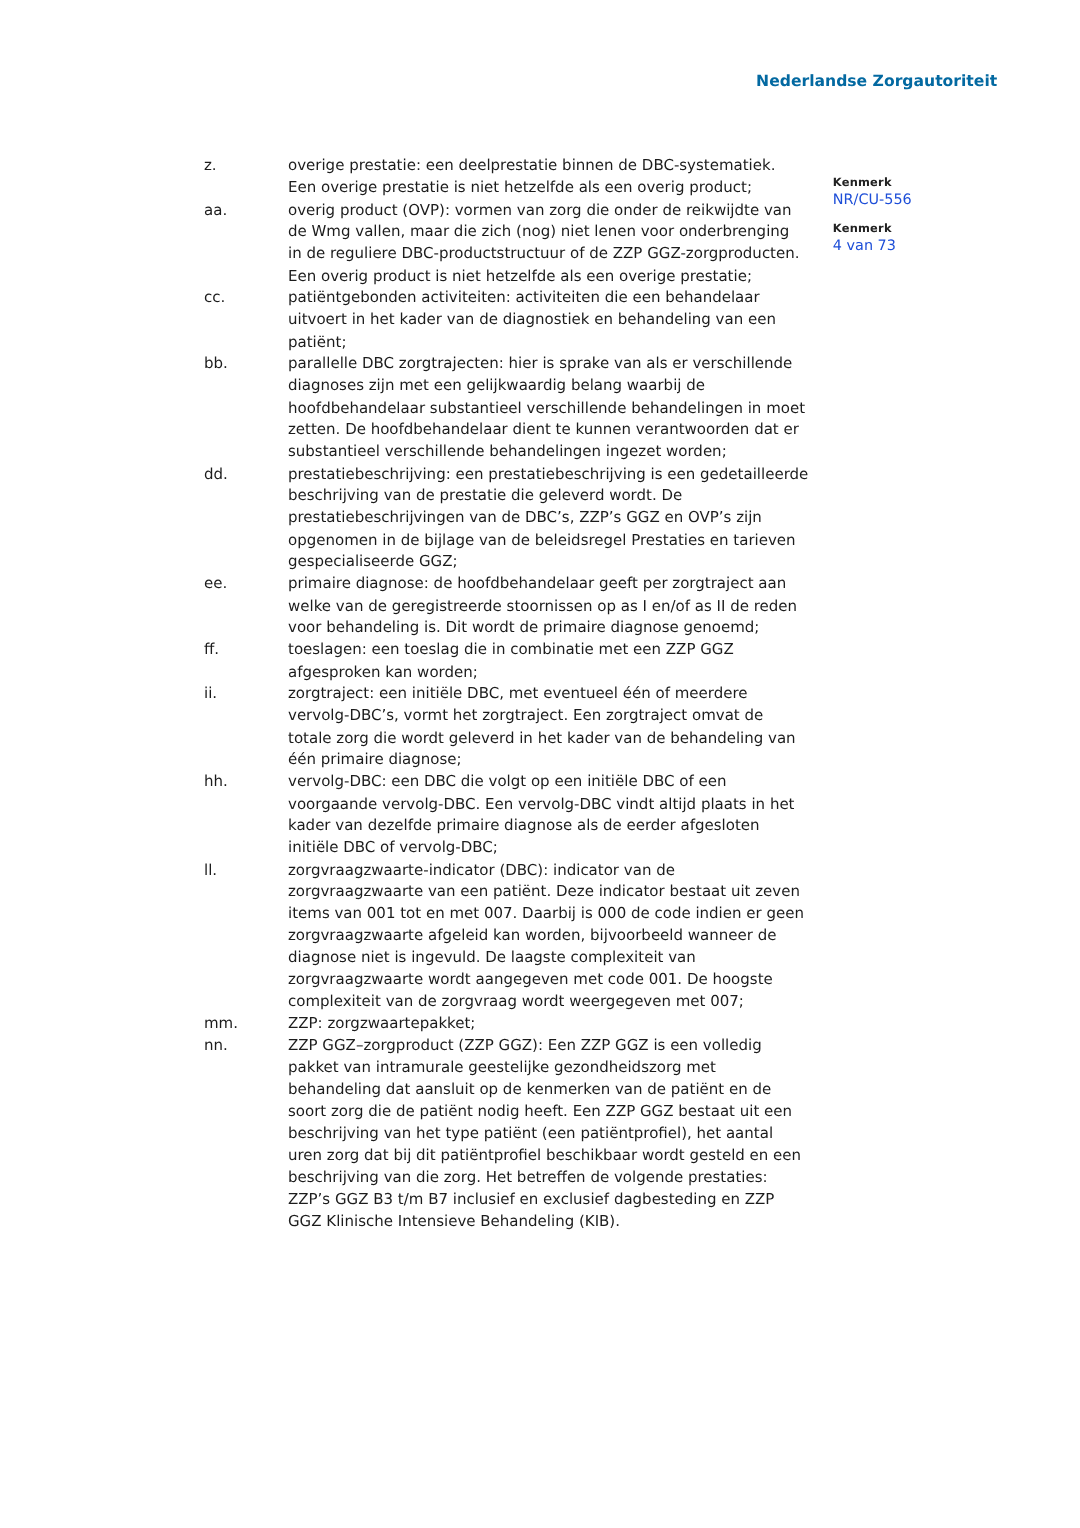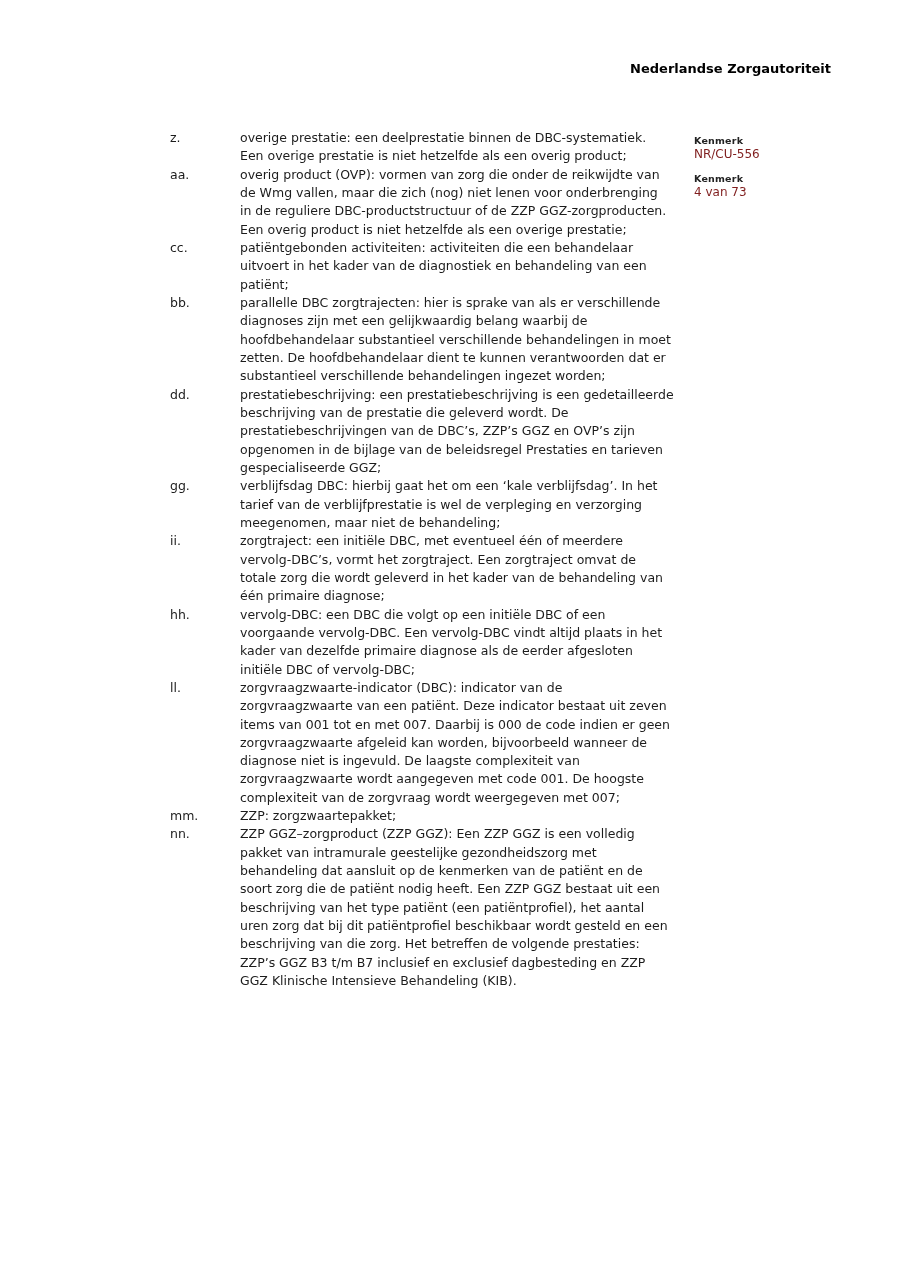--- a/index.html
+++ b/index.html
@@ -15,21 +15,21 @@
     font-family: "DejaVu Sans", "Liberation Sans", sans-serif;
     color: #1c1c1c;
     overflow: hidden;
   }
   .brand {
     position: absolute;
     top: 61px;
     right: 69px;
     font-size: 13px;
     font-weight: bold;
-    color: #000000;
+    color: #0369a1;
     white-space: nowrap;
   }
   .content {
     position: absolute;
     left: 170px;
     top: 129px;
     width: 560px;
     font-size: 12.5px;
     line-height: 18.33px;
   }
@@ -43,34 +43,34 @@
     white-space: nowrap;
   }
   .def-text {
     flex: 1 1 auto;
     white-space: pre;
     margin-left: 36px;
   }
   .sidebar {
     position: absolute;
     left: 694px;
-    top: 134px;
+    top: 146px;
     width: 140px;
   }
   .meta-label {
     font-size: 9.5px;
     font-weight: bold;
     line-height: 13px;
     color: #222222;
     letter-spacing: 0.2px;
   }
   .meta-value {
     font-size: 12px;
     line-height: 15px;
-    color: #7f1d1d;
+    color: #1d4ed8;
   }
   .meta-gap {
     height: 10px;
   }
 </style>
 </head>
 <body>
 
 <div class="page">
 
@@ -109,28 +109,33 @@
 
     <div class="def-row">
       <div class="def-label">dd.</div>
       <div class="def-text">prestatiebeschrijving: een prestatiebeschrijving is een gedetailleerde
 beschrijving van de prestatie die geleverd wordt. De
 prestatiebeschrijvingen van de DBC’s, ZZP’s GGZ en OVP’s zijn
 opgenomen in de bijlage van de beleidsregel Prestaties en tarieven
 gespecialiseerde GGZ;</div>
     </div>
 
-
+    <div class="def-row">
+      <div class="def-label">ee.</div>
+      <div class="def-text">primaire diagnose: de hoofdbehandelaar geeft per zorgtraject aan
+welke van de geregistreerde stoornissen op as I en/of as II de reden
+voor behandeling is. Dit wordt de primaire diagnose genoemd;</div>
+    </div>
 
     <div class="def-row">
-      <div class="def-label">gg.</div>
-      <div class="def-text">verblijfsdag DBC: hierbij gaat het om een ‘kale verblijfsdag’. In het
-tarief van de verblijfprestatie is wel de verpleging en verzorging
-meegenomen, maar niet de behandeling;</div>
+      <div class="def-label">ff.</div>
+      <div class="def-text">toeslagen: een toeslag die in combinatie met een ZZP GGZ
+afgesproken kan worden;</div>
     </div>
+
 
     <div class="def-row">
       <div class="def-label">ii.</div>
       <div class="def-text">zorgtraject: een initiële DBC, met eventueel één of meerdere
 vervolg-DBC’s, vormt het zorgtraject. Een zorgtraject omvat de
 totale zorg die wordt geleverd in het kader van de behandeling van
 één primaire diagnose;</div>
     </div>
 
     <div class="def-row">

